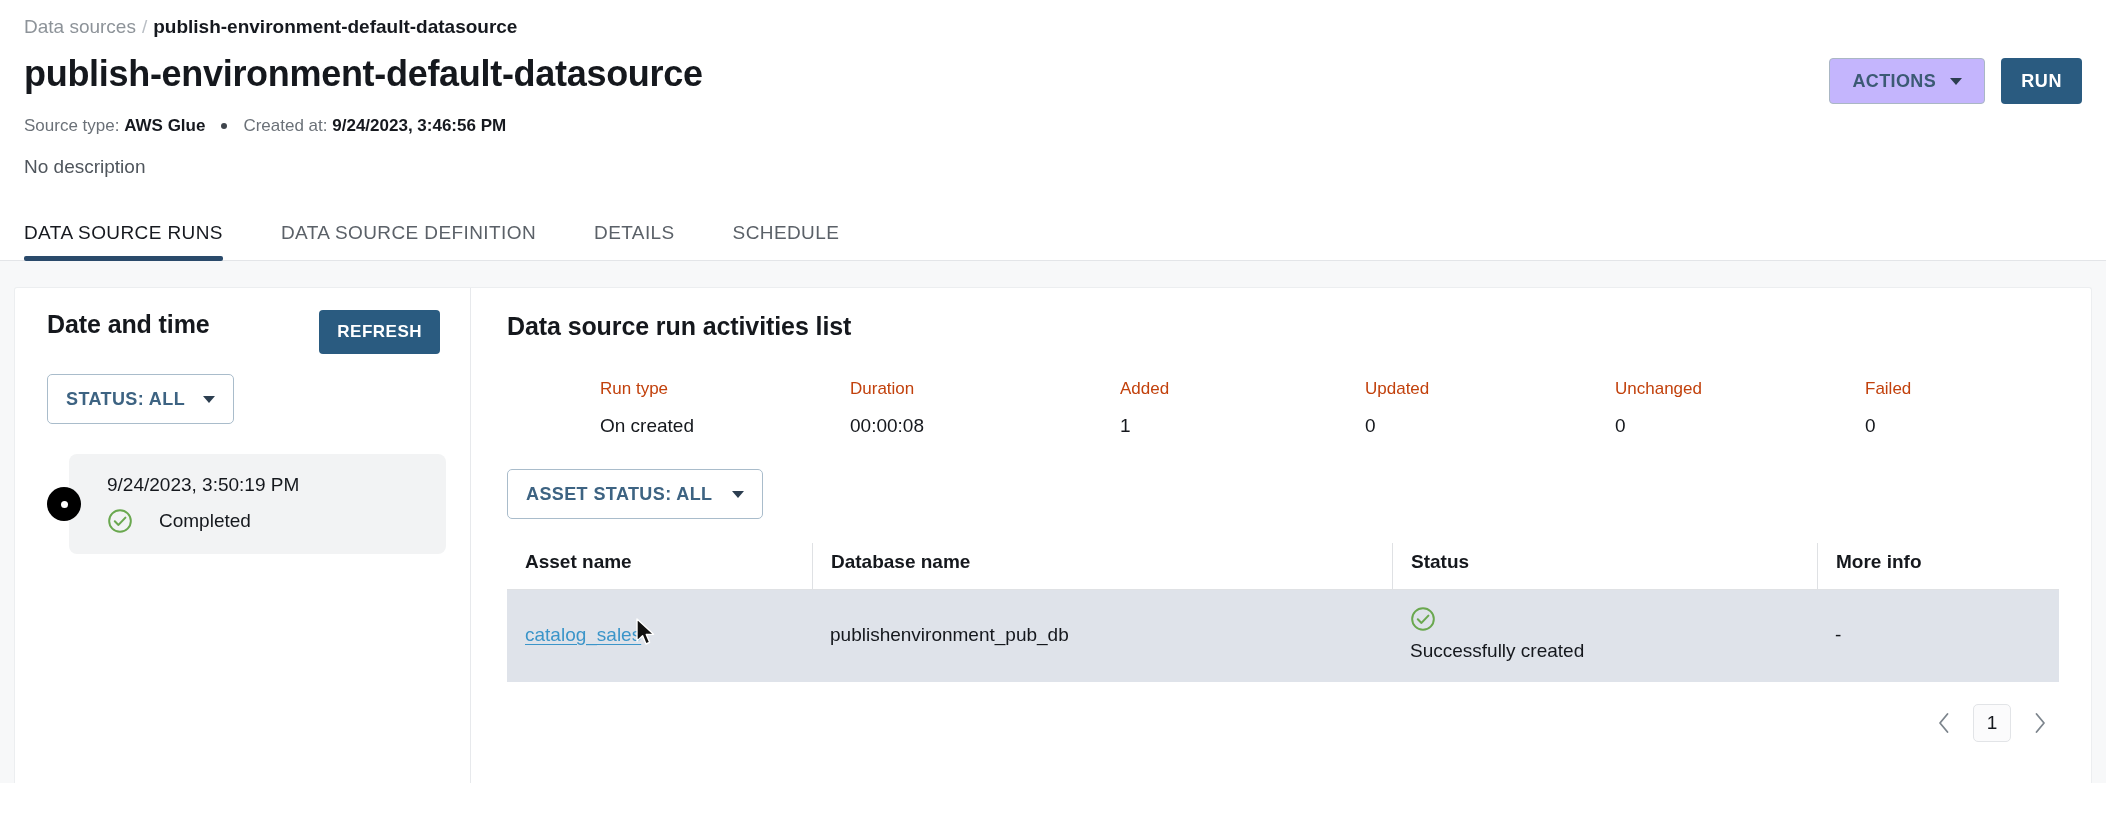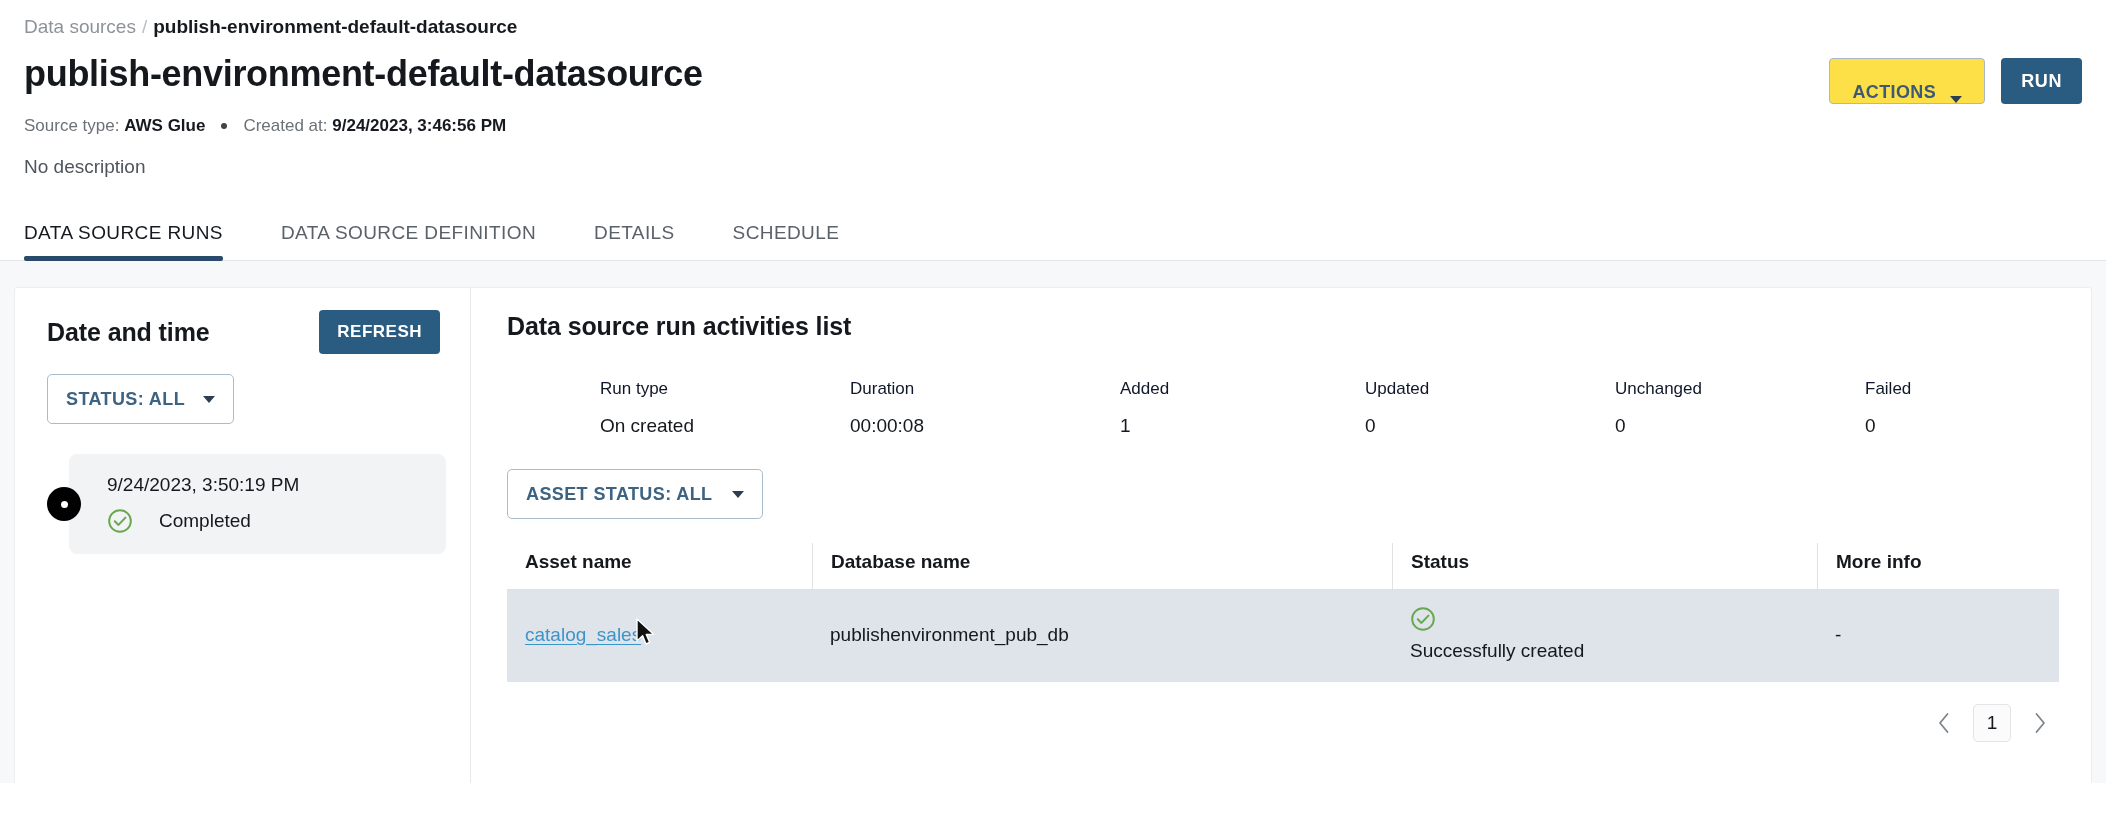--- a/index.html
+++ b/index.html
@@ -62,27 +62,27 @@
 
   .header-actions {
     display: flex;
     align-items: center;
     gap: 16px;
     padding-top: 6px;
   }
 
   .btn-actions {
     display: inline-flex;
-    align-items: flex-end;
+    align-items: center;
     gap: 14px;
     height: 46px;
     padding: 0 22px;
     border: 1px solid #aab7c4;
     border-radius: 4px;
-    background: #fde047;
+    background: #c4b5fd;
     color: #3c5a74;
     font-size: 18px;
     font-weight: 600;
     letter-spacing: 0.4px;
     cursor: pointer;
     font-family: "Liberation Sans", sans-serif;
   }
   .caret-down {
     width: 0; height: 0;
     border-left: 6px solid transparent;
@@ -192,21 +192,21 @@
   .sidebar {
     width: 456px;
     flex: 0 0 456px;
     border-right: 1px solid #e7e9ec;
     padding: 22px 24px 0 32px;
     position: relative;
   }
 
   .sidebar-head {
     display: flex;
-    align-items: center;
+    align-items: flex-start;
     justify-content: space-between;
     padding-right: 6px;
   }
 
   .sidebar-title {
     font-size: 25px;
     font-weight: 700;
     color: #15181d;
     letter-spacing: -0.1px;
   }
@@ -306,21 +306,21 @@
   }
 
   .summary {
     margin-top: 36px;
     display: grid;
     grid-template-columns: 250px 270px 245px 250px 250px 1fr;
     padding-left: 93px;
   }
   .summary-label {
     font-size: 17px;
-    color: #0f172a;
+    color: #c2410c;
     line-height: 24px;
   }
   .summary-value {
     margin-top: 12px;
     font-size: 19px;
     color: #15181d;
     line-height: 26px;
   }
 
   .filter-row {

